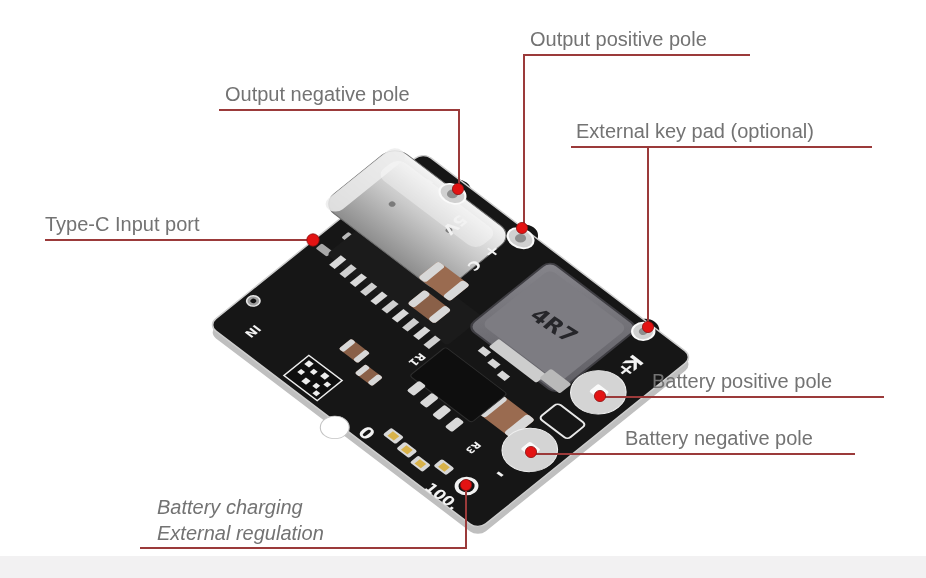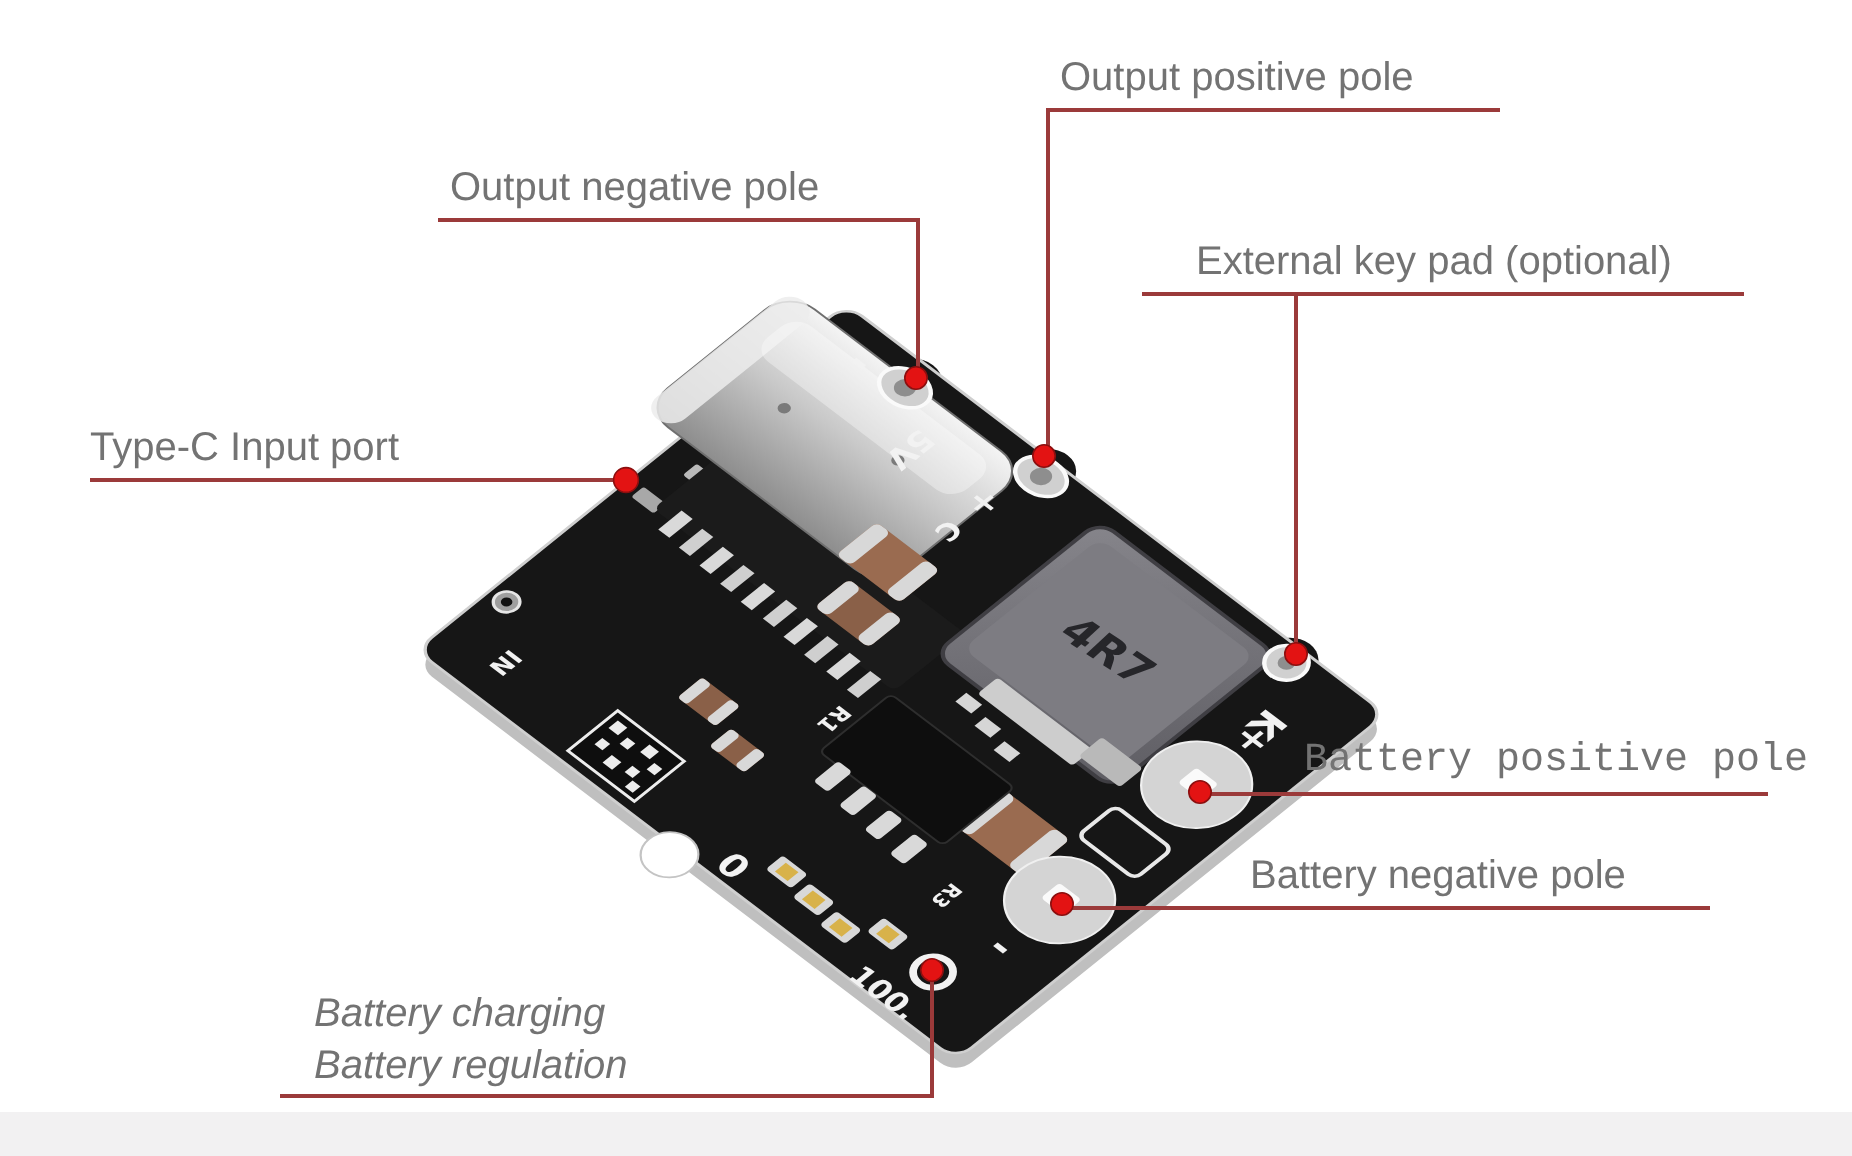--- a/index.html
+++ b/index.html
@@ -217,27 +217,27 @@
       <circle cx="600" cy="396" r="5.6"></circle>
       <circle cx="531" cy="452" r="5.6"></circle>
       <circle cx="466" cy="485" r="5.6"></circle>
     </g>
   </svg>
 
   <div class="callout" style="left:530px;top:26px;">Output positive pole</div>
 
   <div class="callout" style="left:225px;top:81px;text-align:right;">Output negative pole</div>
 
-  <div class="callout" style="left:598px;top:118px;">External key pad (optional)</div>
+  <div class="callout" style="left:576px;top:118px;">External key pad (optional)</div>
 
   <div class="callout" style="left:45px;top:211px;">Type-C Input port</div>
 
-  <div class="callout" style="left:652px;top:368px;font-family:Liberation Mono, monospace;">Battery positive pole</div>
+  <div class="callout" style="left:652px;top:368px;">Battery positive pole</div>
 
   <div class="callout" style="left:625px;top:425px;text-align:right;">Battery negative pole</div>
 
   <div class="callout two-line" style="left:157px;top:494px;">
     <div>Battery charging</div>
-    <div>Battery regulation</div>
+    <div>External regulation</div>
   </div>
 
   <div class="bottom-strip"></div>
 </div>
 
 </body></html>

